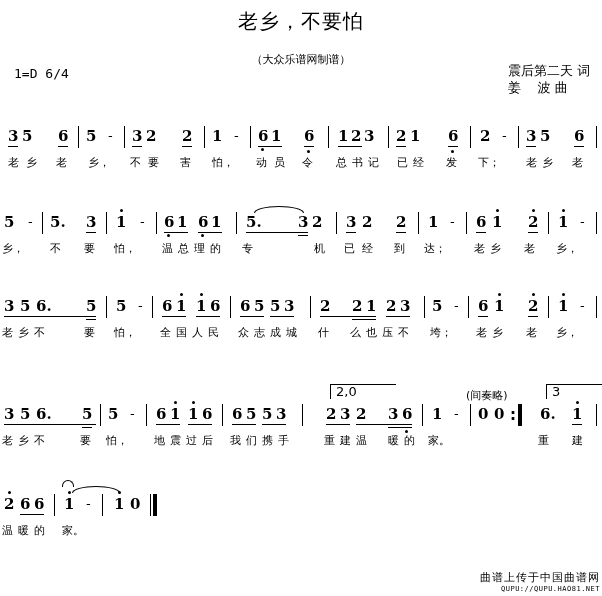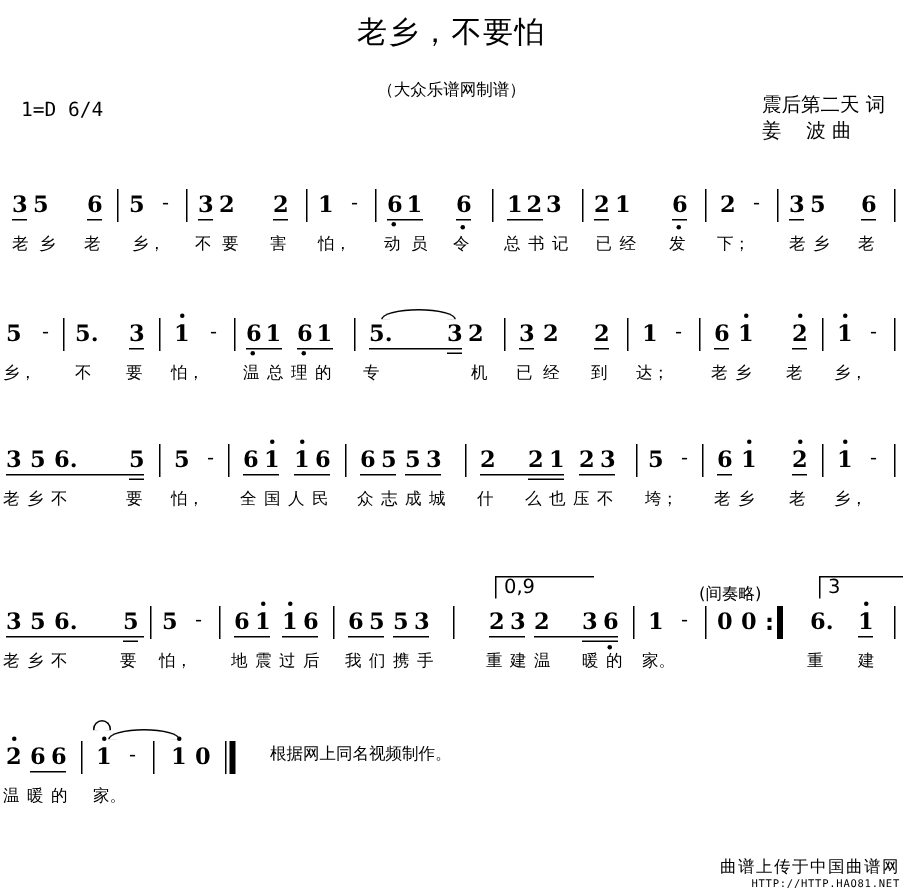--- a/index.html
+++ b/index.html
@@ -237,21 +237,21 @@
   <span class="lyr" style="left:366px;top:27px;">也</span>
   <span class="lyr" style="left:382px;top:27px;">压</span>
   <span class="lyr" style="left:398px;top:27px;">不</span>
   <span class="lyr" style="left:430px;top:27px;">垮；</span>
   <span class="lyr" style="left:476px;top:27px;">老</span>
   <span class="lyr" style="left:492px;top:27px;">乡</span>
   <span class="lyr" style="left:526px;top:27px;">老</span>
   <span class="lyr" style="left:556px;top:27px;">乡，</span>
 </div>
 
-<div class="volta abs" style="left:330px;top:384px;width:60px;">0,9</div>
+<div class="volta abs" style="left:330px;top:384px;width:60px;">2,0</div>
 <div class="abs interlude" style="left:466px;top:388px;">(间奏略)</div>
 <div class="volta abs" style="left:546px;top:384px;width:52px;">3</div>
 <div class="line" style="top:406px;">
   <span class="n" style="left:4px;">3</span>
   <span class="n" style="left:20px;">5</span>
   <span class="n" style="left:36px;width:20px;text-align:left;">6.</span>
   <span class="u" style="left:4px;width:92px;top:18px;"></span>
   <span class="n" style="left:82px;">5</span>
   <span class="u" style="left:82px;width:10px;top:21px;"></span>
   <span class="bar" style="left:100px;top:-2px;"></span>
@@ -338,19 +338,18 @@
   <span class="bar" style="left:150px;top:-2px;"></span>
   <span class="bar thick" style="left:153px;top:-2px;"></span>
 
   <span class="lyr" style="left:2px;top:27px;">温</span>
   <span class="lyr" style="left:18px;top:27px;">暖</span>
   <span class="lyr" style="left:34px;top:27px;">的</span>
   <span class="lyr" style="left:62px;top:27px;">家。</span>
 </div>
 
 <div class="abs notes-text">
-  <div style="padding-left:10px;">根据网上同名视频制作。</div>
 </div>
 
 <div class="abs footer">
   <div class="cn">曲谱上传于中国曲谱网</div>
-  <div class="url">HTTP://HTTP.HAO81.NET</div>
+  <div class="url">QUPU://QUPU.HAO81.NET</div>
 </div>
 
 </body></html>

